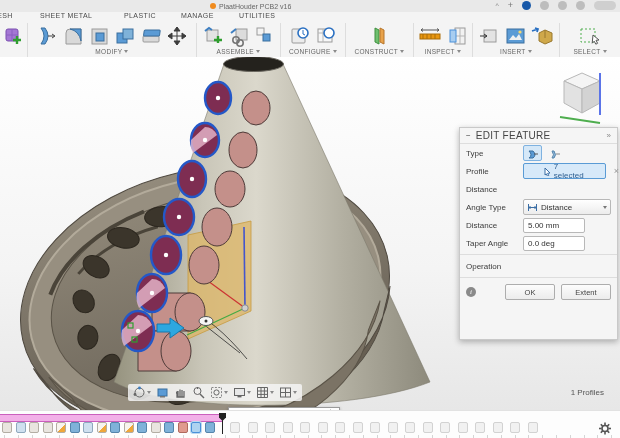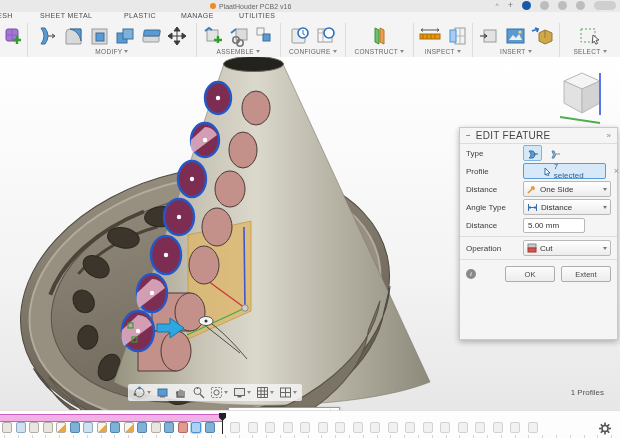--- a/index.html
+++ b/index.html
@@ -476,58 +476,47 @@
           <path d="M1 1l5 5-2.4 .3 1.2 2.2-1.3 .7-1.2-2.3L1 8z" fill="#fff" stroke="#3b6ea5"></path>
         </svg>
       <span>7 selected</span>
     </span>
     <span class="chip-x">×</span>
   </div>
 
 
   <div class="p-row">
     <span class="p-label">Distance</span>
-    <span class="dd">
-      <svg width="10" height="9">
-          <path d="M1 8 L7 2 M7 2l-3 .4 M7 2l-.4 3" stroke="#e8962e" stroke-width="1.6" fill="none"></path>
-        </svg>
-      <span>One Side</span>
-      <span class="dd-caret"></span>
-    </span>
   </div>
 
   <div class="p-row">
     <span class="p-label">Angle Type</span>
     <span class="dd">
       <svg width="11" height="9">
           <path d="M1.5 1v7 M9.5 1v7 M2 4.5h7 M3.5 3l-1.5 1.5 1.5 1.5 M7.5 3l1.5 1.5-1.5 1.5" fill="none" stroke="#3b6ea5"></path>
         </svg>
       <span>Distance</span>
       <span class="dd-caret"></span>
     </span>
   </div>
 
   <div class="p-row">
     <span class="p-label">Distance</span>
     <span class="tin">5.00 mm</span>
   </div>
 
+  <div class="p-row">
+    <span class="p-label">Taper Angle</span>
+    <span class="tin">0.0 deg</span>
+  </div>
 
   <div class="p-div"></div>
 
   <div class="p-row">
     <span class="p-label">Operation</span>
-    <span class="dd">
-      <svg width="10" height="10">
-          <rect x="1" y="1" width="8" height="4" fill="#c9c9c9" stroke="#8a8a8a"></rect>
-          <rect x="1" y="5" width="8" height="4" fill="#d9534f" stroke="#a33632"></rect>
-        </svg>
-      <span>Cut</span>
-      <span class="dd-caret"></span>
-    </span>
   </div>
 
 
   <div class="p-div"></div>
 
   <div class="p-foot">
     <span class="info-ic">i</span>
     <span class="btn" style="margin-left:auto">OK</span>
     <span class="btn">Extent</span>
   </div>

